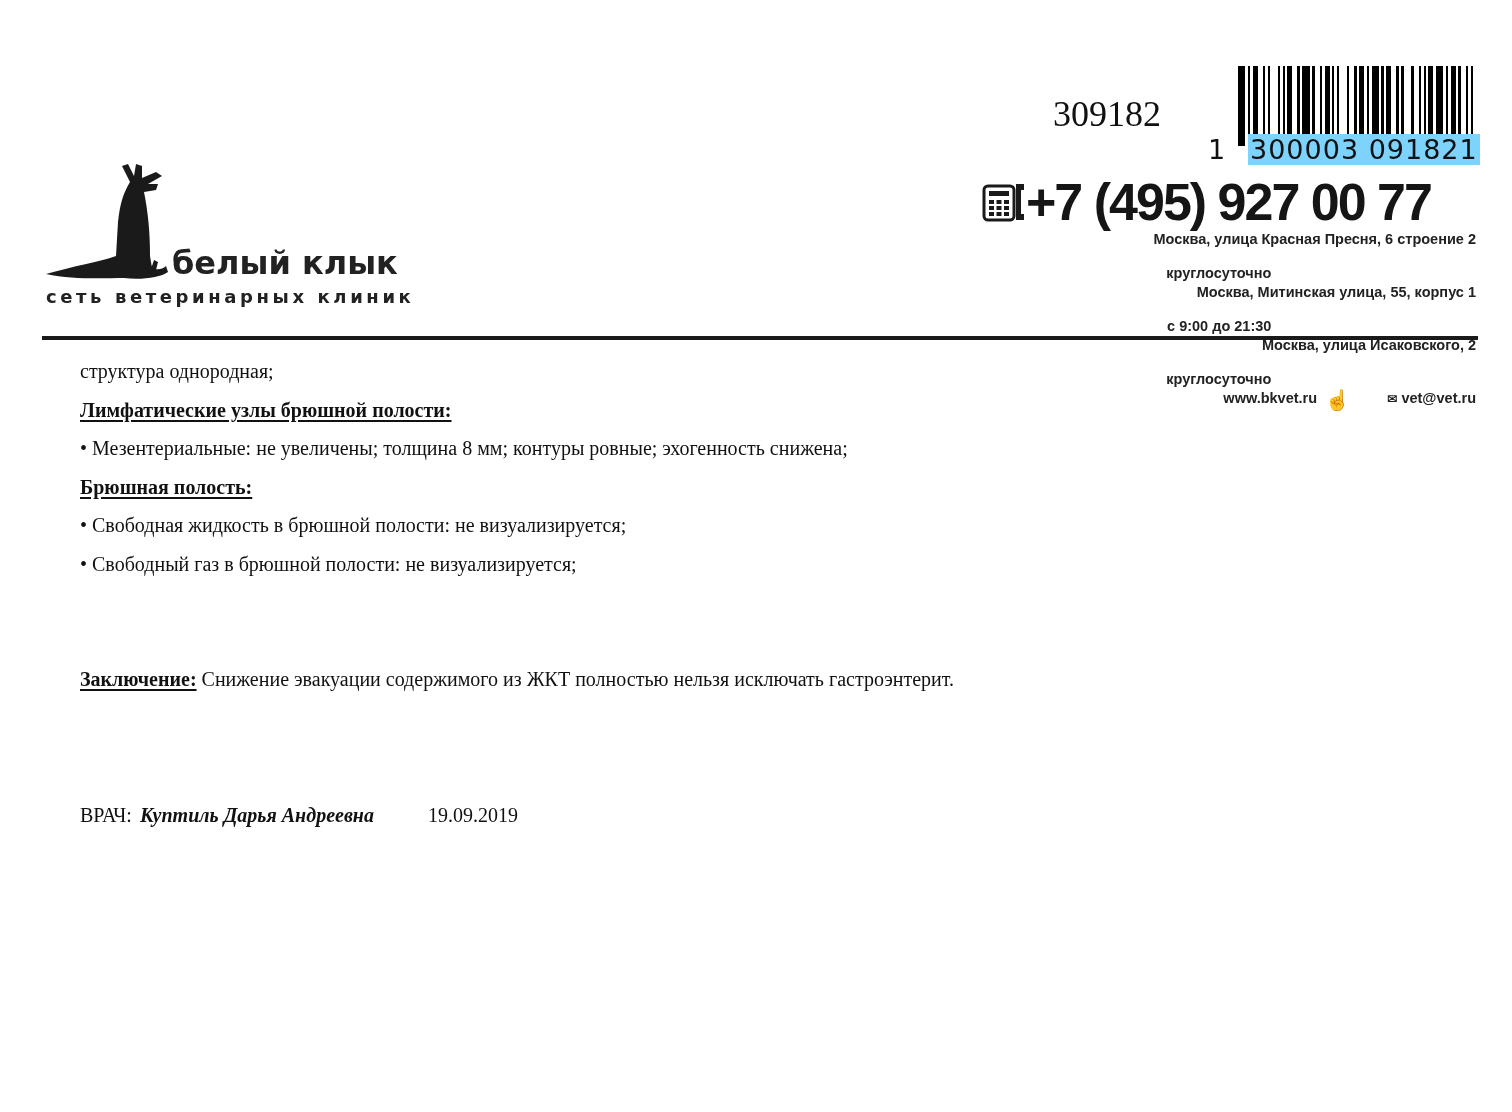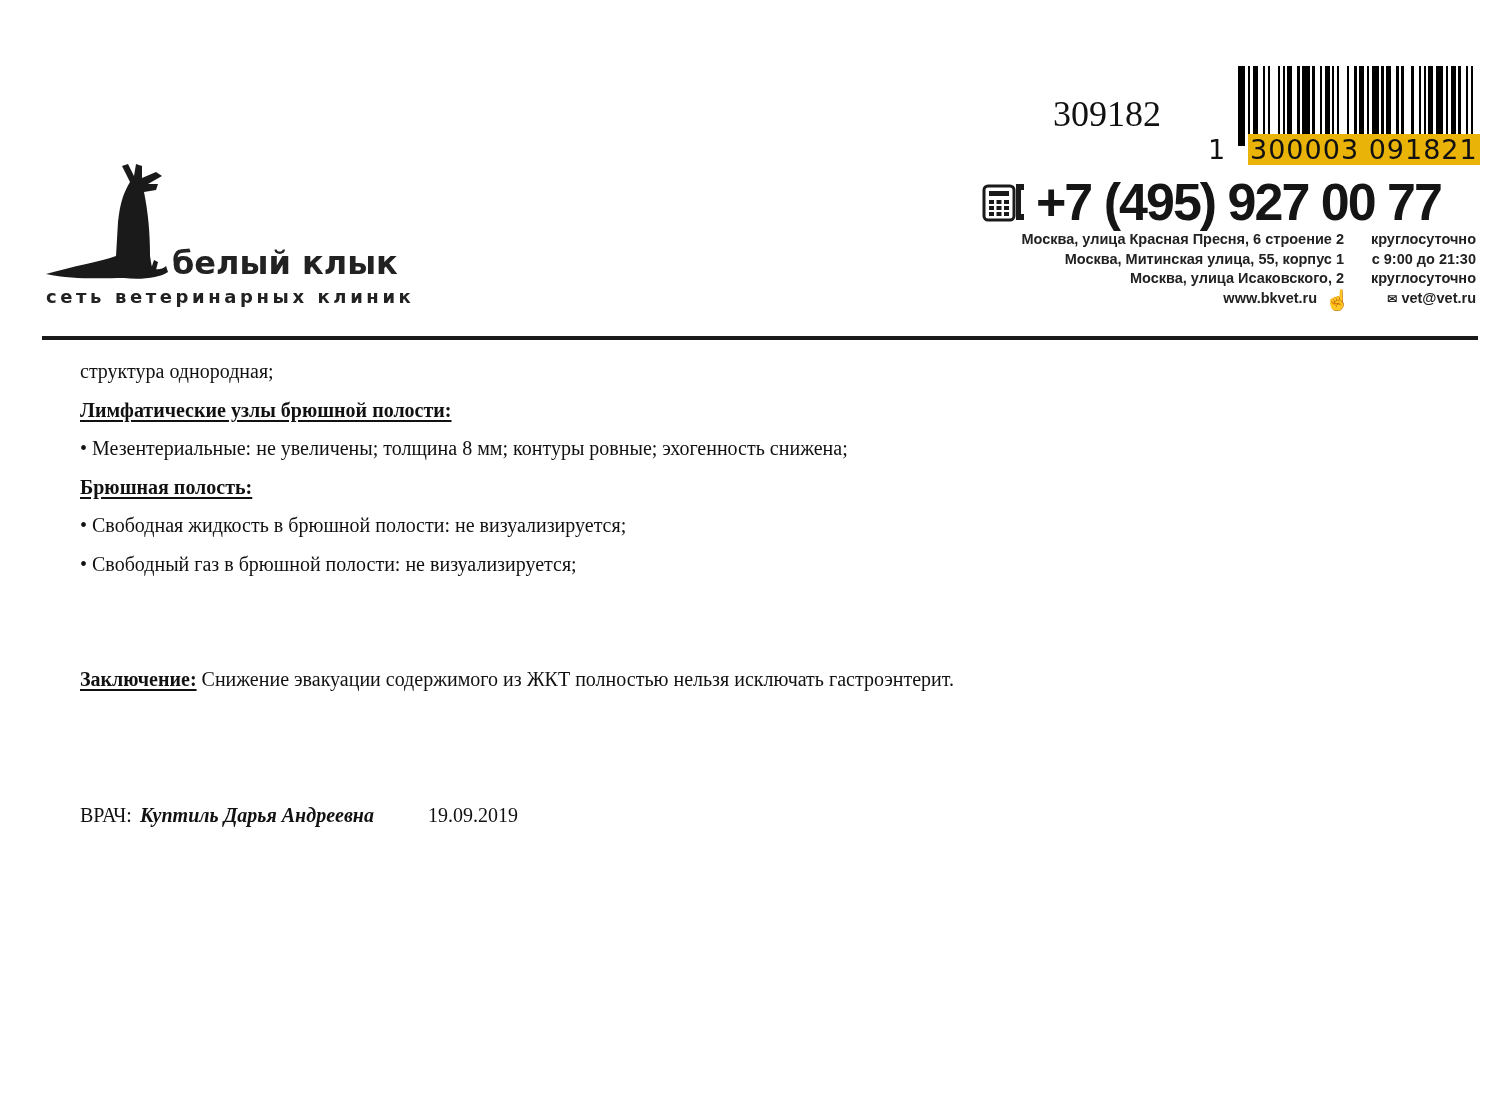--- a/index.html
+++ b/index.html
@@ -4,28 +4,28 @@
 <style>
   html, body { margin:0; padding:0; background:#ffffff; }
   body { width:1512px; height:1112px; position:relative; overflow:hidden; color:#111; }
   .abs { position:absolute; }
 
   
   .docnum { left:1053px; top:93px; font-family:"Liberation Serif", serif; font-size:36px; color:#111; }
   .barcode { left:1238px; top:66px; width:238px; height:100px; }
   .bc-bars { position:absolute; left:0; top:0; width:238px; height:80px; display:flex; align-items:stretch; }
   .bc-lead { left:1208px; top:134px; font-family:"DejaVu Sans", sans-serif; font-size:27px; }
-  .bc-digits { left:1248px; top:134px; font-family:"DejaVu Sans", sans-serif; font-size:27px; letter-spacing:1px; background:#eab308; padding:0 2px; }
+  .bc-digits { left:1248px; top:134px; font-family:"DejaVu Sans", sans-serif; font-size:27px; letter-spacing:1px; background:#7dd3fc; padding:0 2px; }
 
-  .phone-row { left:982px; top:176px; display:flex; align-items:center; gap:10px; }
+  .phone-row { left:982px; top:176px; display:flex; align-items:center; gap:0; }
   .phone-icon { width:44px; height:44px; }
   .phone { font-family:"Liberation Sans", sans-serif; font-weight:bold; font-size:52px; letter-spacing:-2px; color:#151515; line-height:1; }
 
   .addr { right:36px; top:230px; font-family:"Liberation Sans", sans-serif; font-weight:bold; font-size:14.5px; color:#222; line-height:19.5px; }
-  .addr-row { display:flex; justify-content:flex-end; gap:14px; }
+  .addr-row { display:flex; justify-content:flex-end; gap:14px;flex-direction:column; }
   .addr-left { text-align:right; }
   .addr-right { width:118px; text-align:right; }
   .web-row { display:flex; justify-content:flex-end; align-items:flex-start; gap:8px; }
   .hand { font-size:20px; line-height:18px; margin-top:2px; }
 
   
   .logo { left:44px; top:162px; width:380px; height:150px; }
   .brand { left:172px; top:244px; font-family:"DejaVu Sans", sans-serif; font-weight:bold; font-size:32px; color:#222; letter-spacing:0px; }
   .tagline { left:46px; top:286px; font-family:"DejaVu Sans", sans-serif; font-weight:bold; font-size:18px; color:#222; letter-spacing:3.6px; }
 

